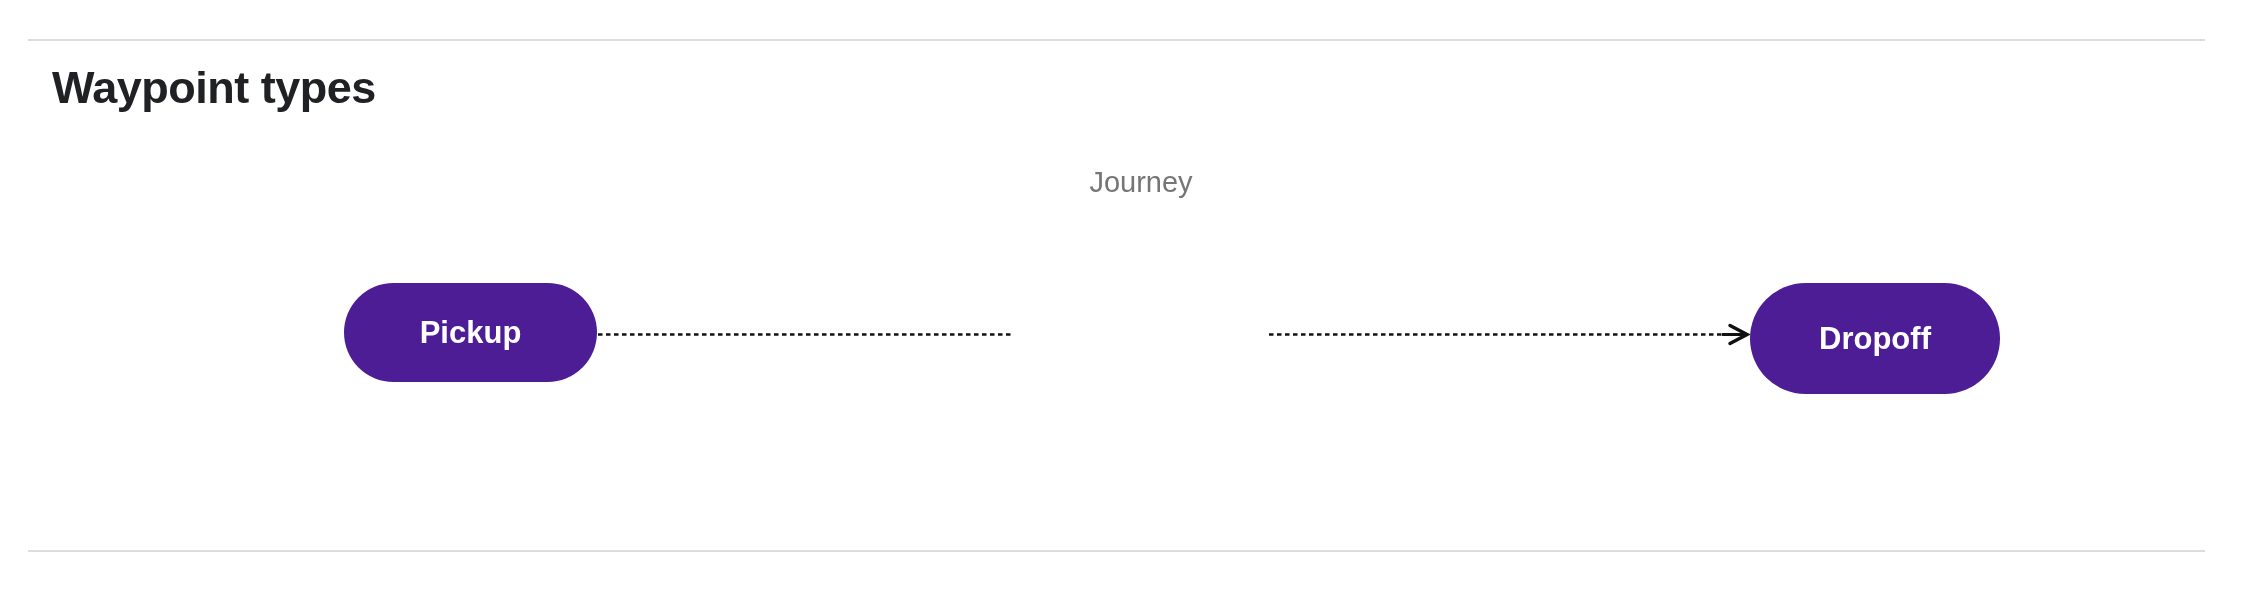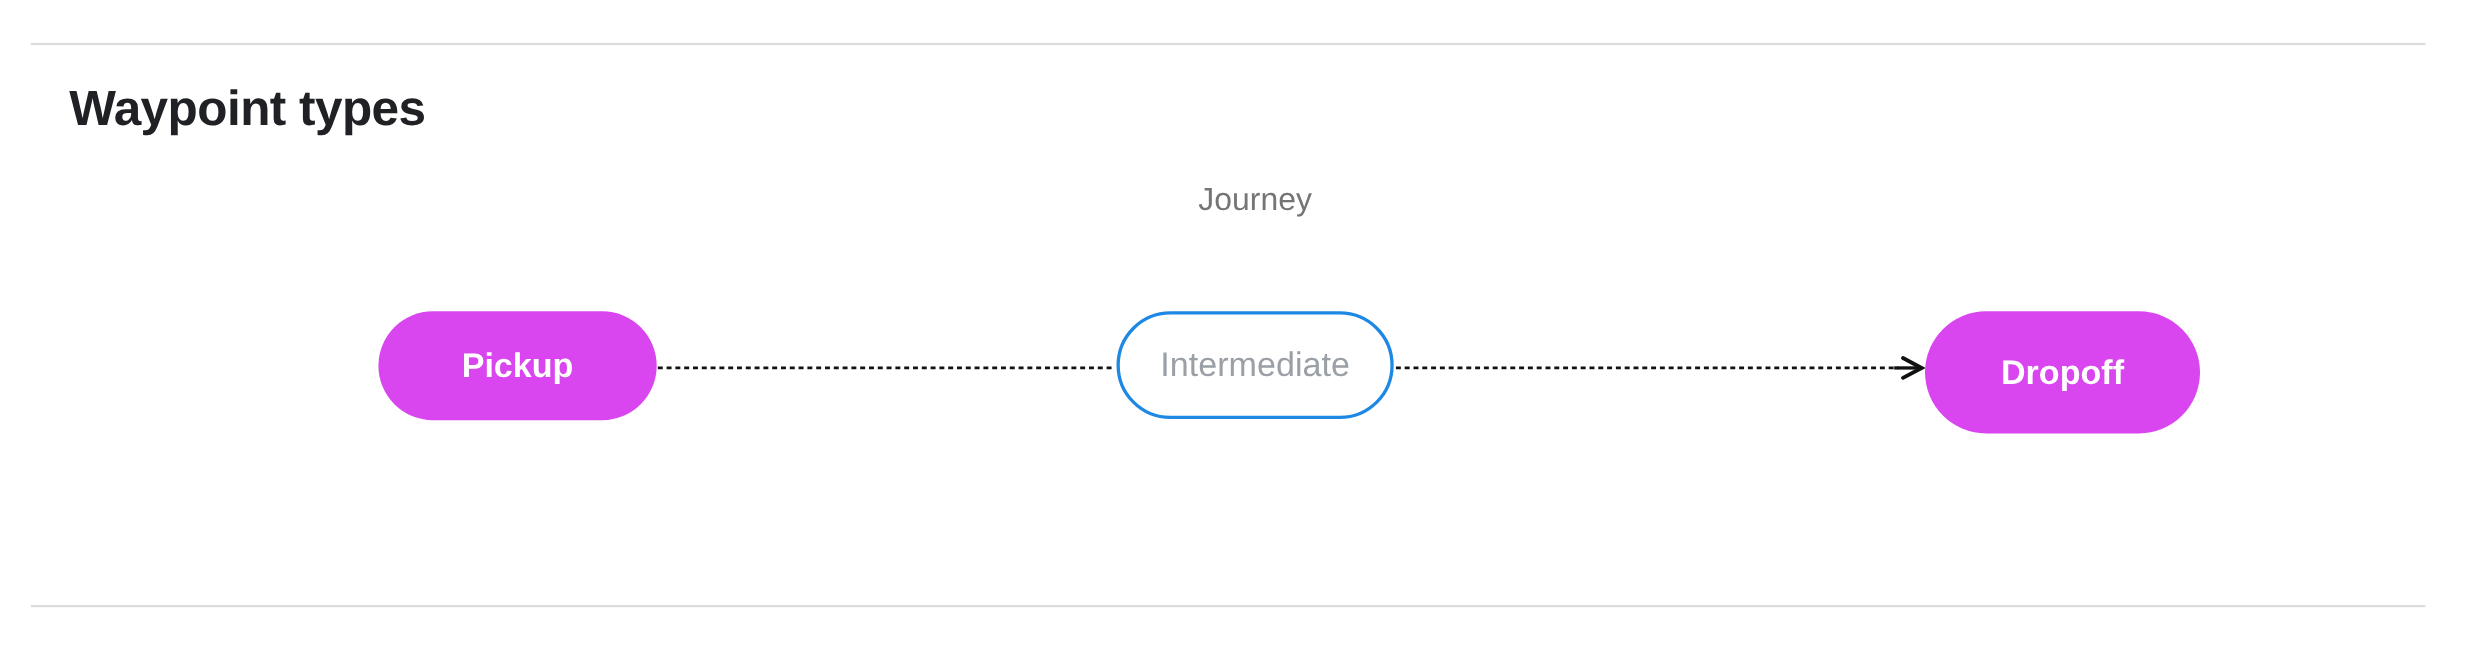--- a/index.html
+++ b/index.html
@@ -26,21 +26,21 @@
     height: 2px;
     background: #dadce0;
   }
   .divider.top { top: 39px; }
   .divider.bottom { top: 550px; }
 
   .section-heading {
     position: absolute;
     left: 48px;
     top: 58px;
-    margin: 15px;
+    margin: 4px;
     font-size: 45px;
     font-weight: 700;
     letter-spacing: -0.5px;
     color: #202124;
     white-space: nowrap;
   }
 
   .figure {
     position: absolute;
     inset: 0;
@@ -69,21 +69,21 @@
   .pill {
     position: absolute;
     display: flex;
     align-items: center;
     justify-content: center;
     border-radius: 60px;
     box-sizing: border-box;
     white-space: nowrap;
   }
   .pill.terminal {
-    background: #d946ef;
+    background: #4c1d95;
     color: #ffffff;
     font-size: 31px;
     font-weight: 700;
   }
   .pill.via {
     background: #ffffff;
     border: 3px solid #1e88e5;
     color: #9aa0a6;
     font-size: 31px;
     font-weight: 500;
@@ -109,23 +109,20 @@
       <line x1="598" y1="334.5" x2="1013" y2="334.5" stroke="#111111" stroke-width="2.5" stroke-dasharray="4.5 3.5"></line>
       <line x1="1269" y1="334.5" x2="1726" y2="334.5" stroke="#111111" stroke-width="2.5" stroke-dasharray="4.5 3.5"></line>
       <line x1="1722" y1="334.5" x2="1745" y2="334.5" stroke="#111111" stroke-width="3"></line>
       <polyline points="1730,325.5 1747,334.5 1730,343.5" fill="none" stroke="#111111" stroke-width="3.5" stroke-linecap="round" stroke-linejoin="miter"></polyline>
     </svg>
 
     <div class="pill terminal pickup">
       <span>Pickup</span>
     </div>
 
-    <div class="pill via">
-      <span>Intermediate</span>
-    </div>
 
     <div class="pill terminal dropoff">
       <span>Dropoff</span>
     </div>
 
   </div>
 
   <div class="divider bottom"></div>
 
 </div>

